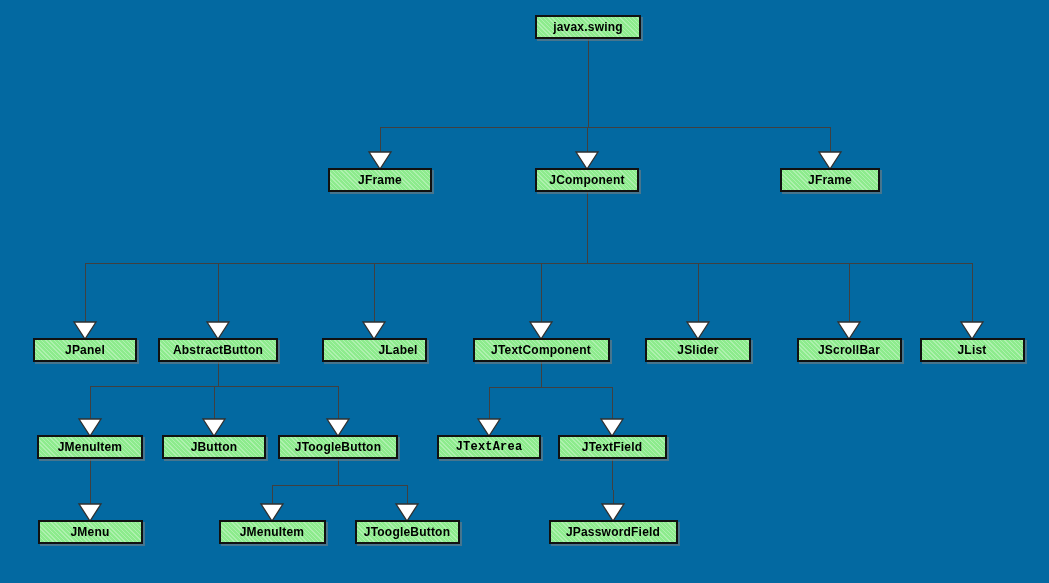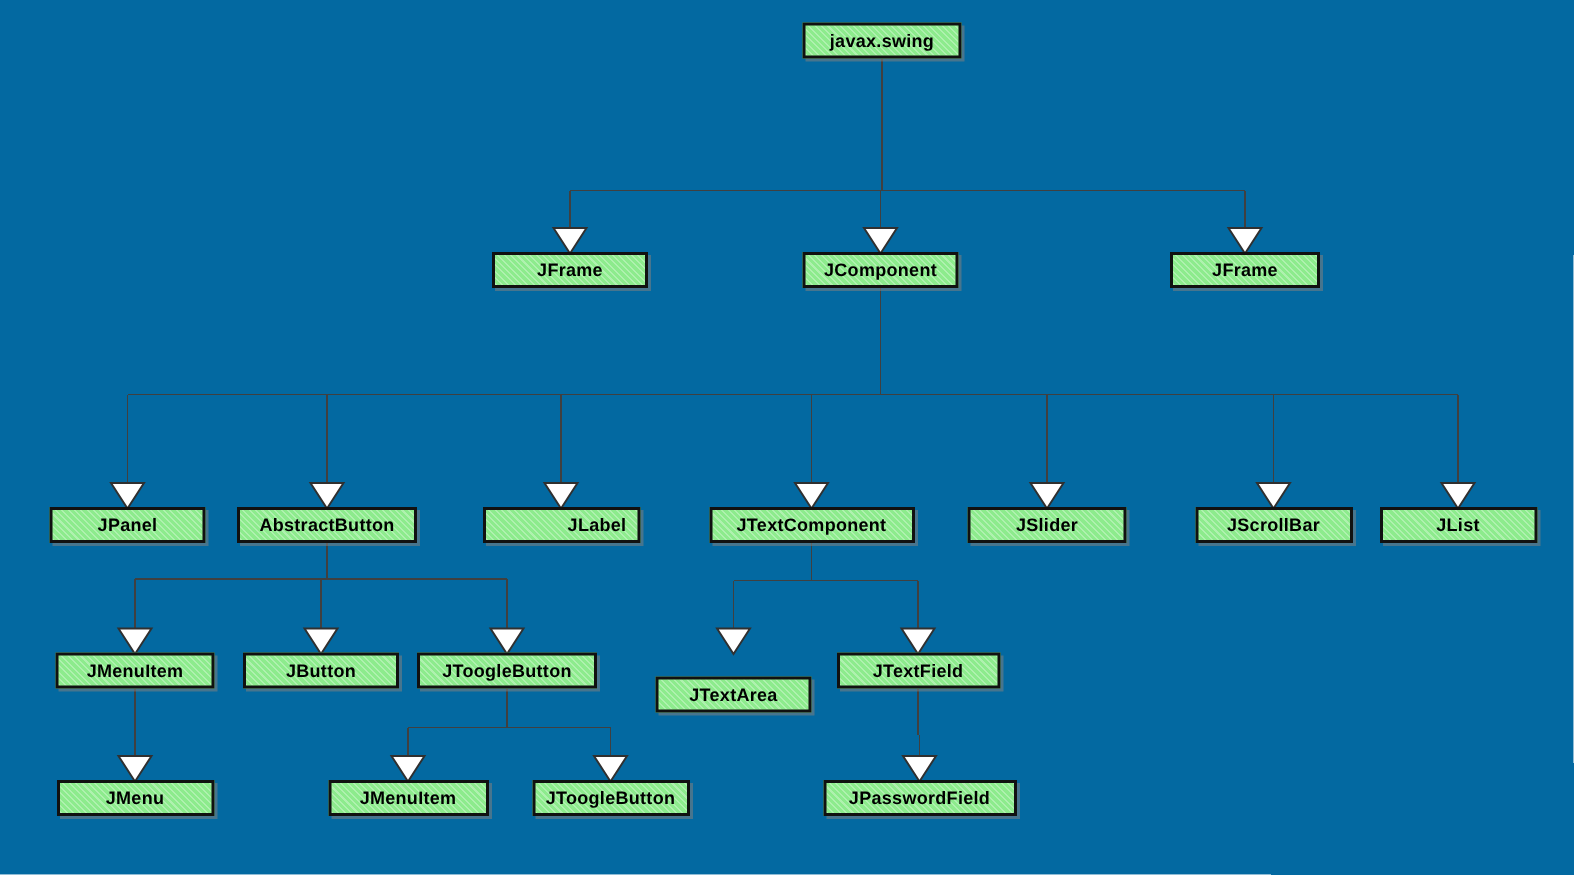--- a/index.html
+++ b/index.html
@@ -80,19 +80,19 @@
     <div class="node" style="left: 33px; top: 338px; width: 104px;">JPanel</div>
     <div class="node" style="left: 158px; top: 338px; width: 120px;">AbstractButton</div>
     <div class="node" style="left: 321.5px; top: 338px; width: 105px; padding-left: 48px;">JLabel</div>
     <div class="node" style="left: 472.5px; top: 338px; width: 137px;">JTextComponent</div>
     <div class="node" style="left: 645px; top: 338px; width: 106px;">JSlider</div>
     <div class="node" style="left: 796.5px; top: 338px; width: 105px;">JScrollBar</div>
     <div class="node" style="left: 37px; top: 435px; width: 106px;">JMenuItem</div>
     <div class="node" style="left: 919.5px; top: 338px; width: 105px;">JList</div>
     <div class="node" style="left: 162px; top: 435px; width: 104px;">JButton</div>
     <div class="node" style="left: 278px; top: 435px; width: 120px;">JToogleButton</div>
-    <div class="node" style="left: 437px; top: 451px; width: 104px;">JTextArea</div>
+    <div class="node" style="left: 437px; top: 435px; width: 104px; font-family: Liberation Mono, monospace;">JTextArea</div>
     <div class="node" style="left: 557.5px; top: 435px; width: 109px;">JTextField</div>
     <div class="node" style="left: 37.5px; top: 520px; width: 105px;">JMenu</div>
     <div class="node" style="left: 218.5px; top: 520px; width: 107px;">JMenuItem</div>
     <div class="node" style="left: 354.5px; top: 520px; width: 105px;">JToogleButton</div>
     <div class="node" style="left: 548.5px; top: 520px; width: 129px;">JPasswordField</div>
   </div>
 
 </body></html>

